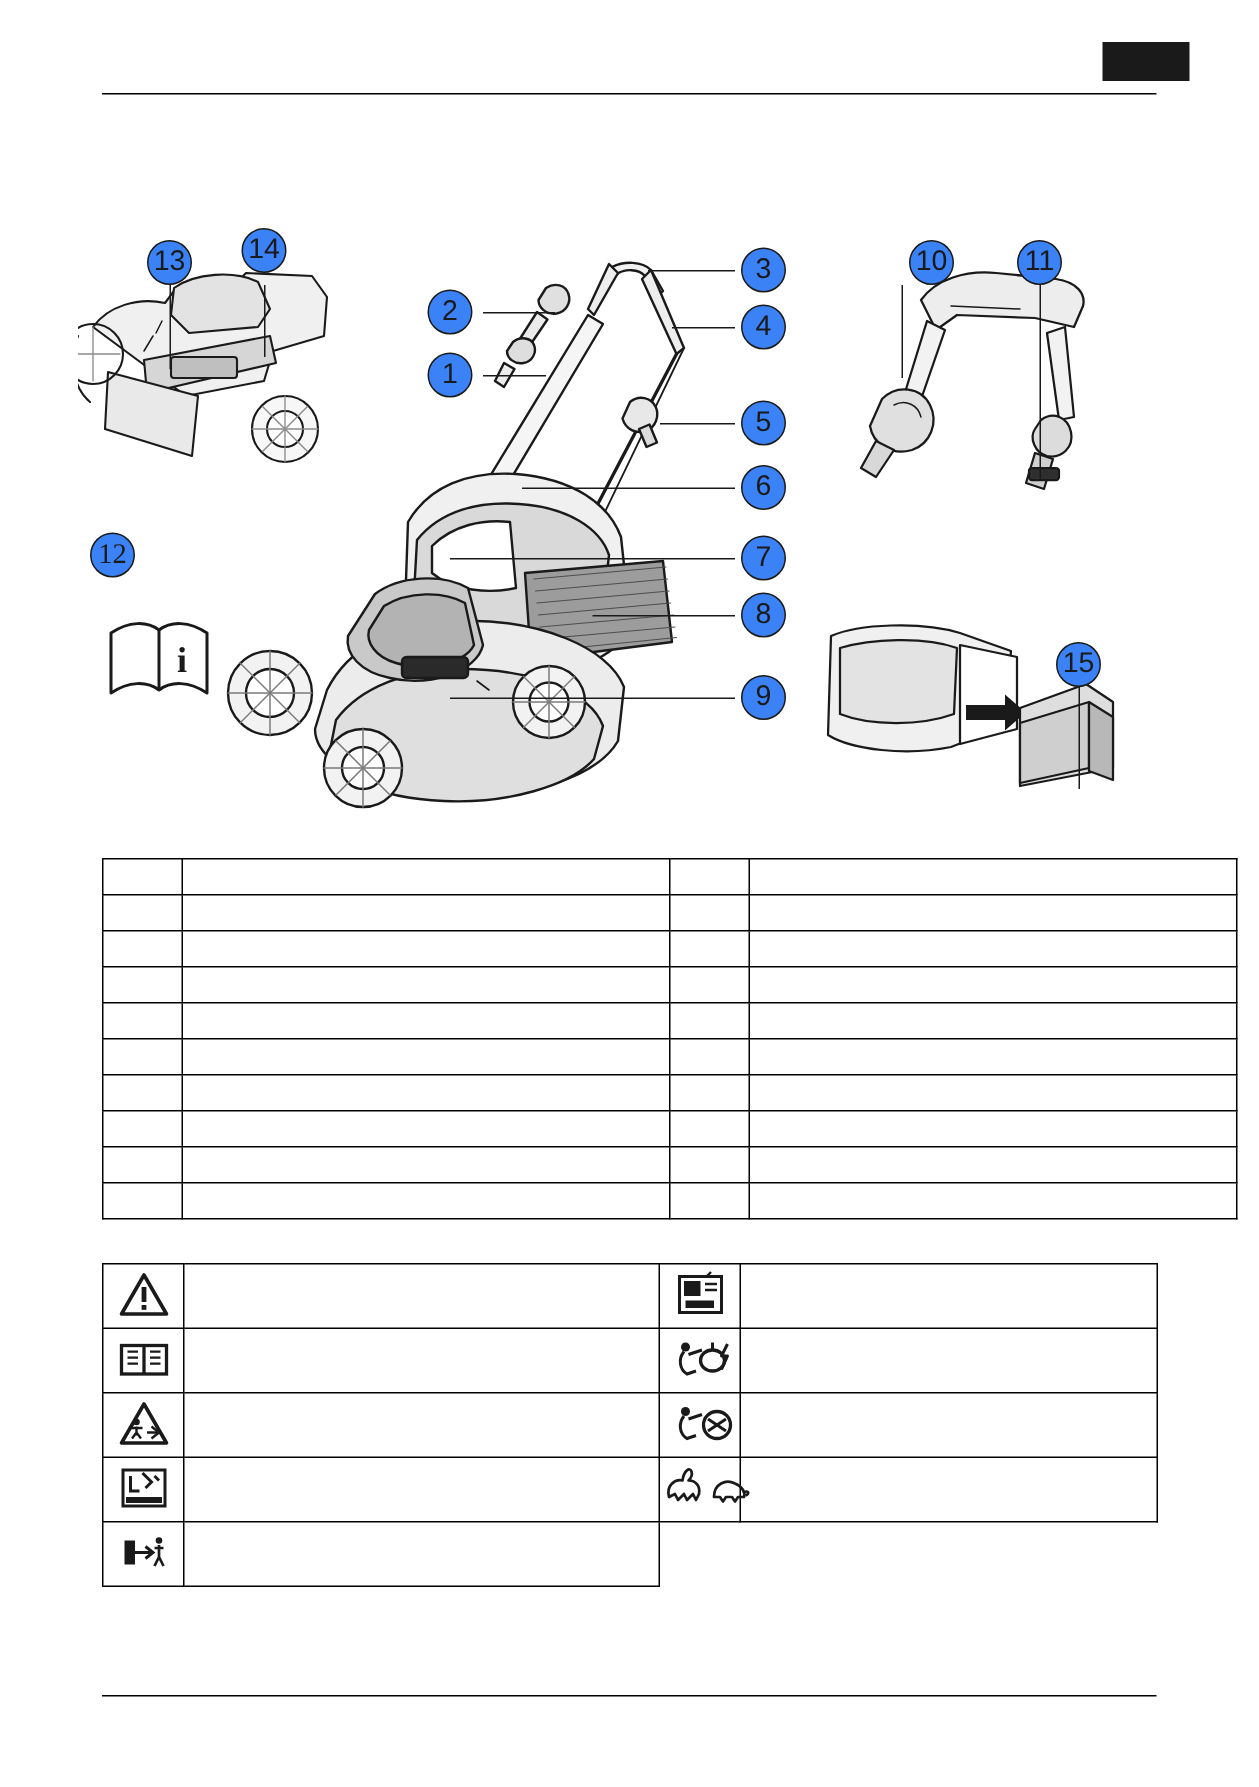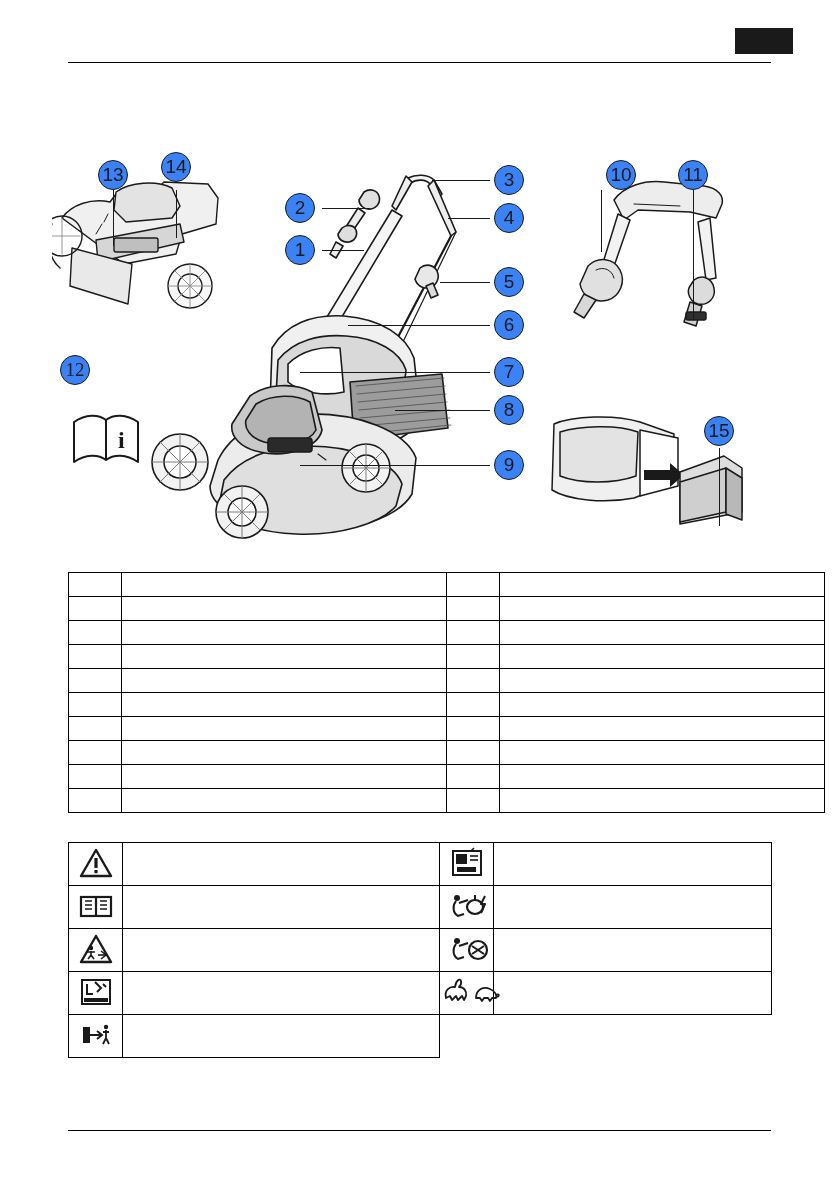--- a/index.html
+++ b/index.html
@@ -309,21 +309,21 @@
     <div class="callout" style="left:494px; top:127px;">5</div>
     <div class="callout" style="left:494px; top:170px;">6</div>
     <div class="callout" style="left:494px; top:217px;">7</div>
     <div class="callout" style="left:494px; top:255px;">8</div>
     <div class="callout" style="left:494px; top:310px;">9</div>
     <div class="callout" style="left:586px; top:20px;margin-left:20px;">10</div>
     <div class="callout" style="left:678px; top:20px;">11</div>
     <div class="callout" style="left:60px; top:215px;font-family:Liberation Serif, serif;">12</div>
     <div class="callout" style="left:98px; top:20px;">13</div>
     <div class="callout" style="left:161px; top:12px;">14</div>
-    <div class="callout" style="left:704px; top:276px;">15</div>
+    <div class="callout" style="left:704px; top:288px;">15</div>
   </div>
 
   <table class="parts-table">
     <tbody>
       <tr>
         <td class="col-num"></td>
         <td class="col-txt"></td>
         <td class="col-num"></td>
         <td class="col-txt"></td>
       </tr>

